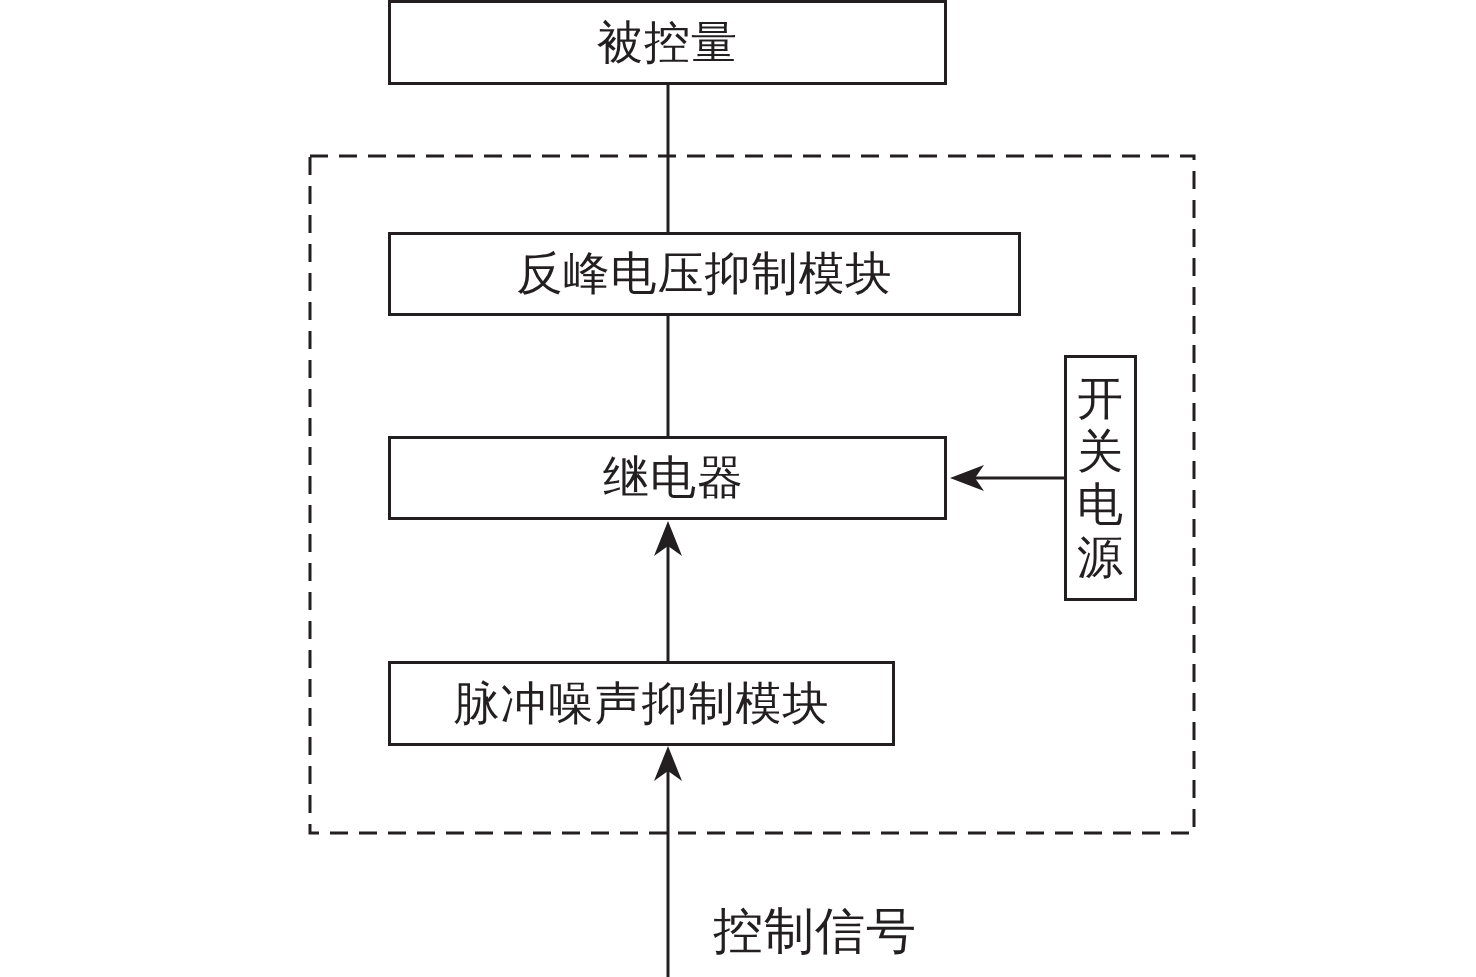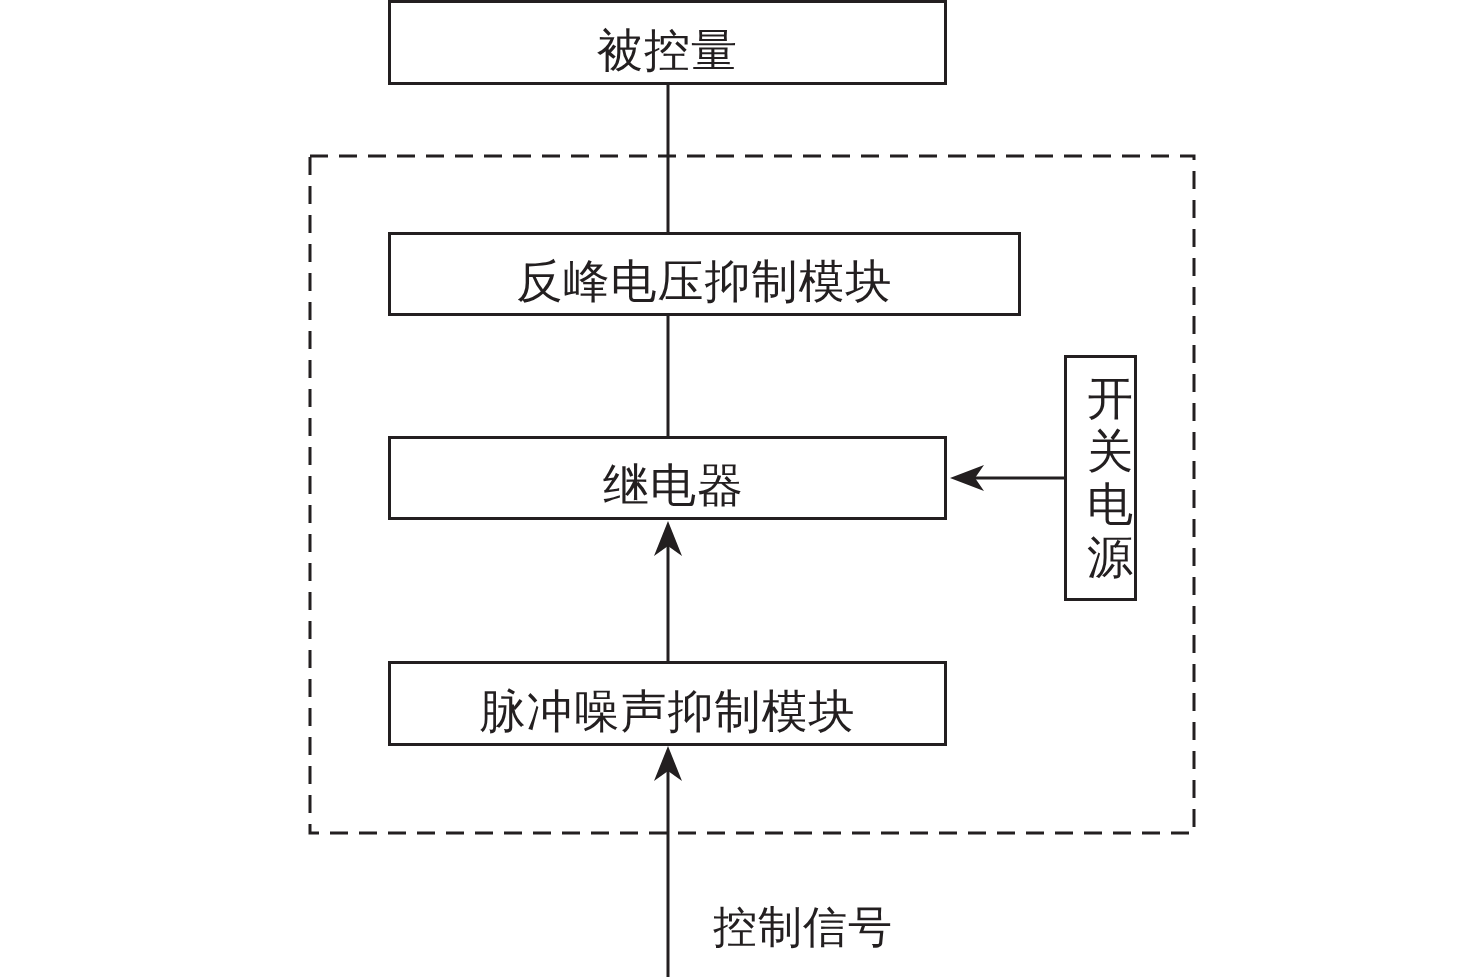--- a/index.html
+++ b/index.html
@@ -1,23 +1,23 @@
 <!DOCTYPE html>
 <html><head>
   <meta charset="utf-8">
   <style>
     html, body { margin: 0; padding: 0; background: #ffffff; }
     body { width: 1476px; height: 977px; position: relative; overflow: hidden;
            font-family: "DejaVu Serif", "Liberation Serif", serif; color: #231f20; }
     .box { position: absolute; box-sizing: border-box; border: 3px solid #231f20;
-           background: #fff; display: flex; align-items: flex-end; justify-content: center;
+           background: #fff; display: flex; align-items: center; justify-content: center;
            font-size: 46px; letter-spacing: 1px; }
     .vbox { flex-direction: column; font-size: 46px; line-height: 53px; }
     .vbox span { display: block; }
-    .label { position: absolute; font-size: 44px; letter-spacing: 1px; }
+    .label { position: absolute; font-size: 50px; letter-spacing: 1px; }
     svg.wires { position: absolute; left: 0; top: 0; }
   </style>
 </head>
 <body>
 
 <svg class="wires" width="1476" height="977">
 
   <rect x="310" y="156" width="884" height="677" fill="none" stroke="#231f20" stroke-width="3" stroke-dasharray="18,11"></rect>
 
   <line x1="668" y1="84" x2="668" y2="233" stroke="#231f20" stroke-width="3"></line>
@@ -39,21 +39,21 @@
 </div>
 
 <div class="box" style="left:388px; top:232px; width:633px; height:84px;">
   <span>反峰电压抑制模块</span>
 </div>
 
 <div class="box" style="left:388px; top:436px; width:559px; height:84px;padding-left:12px;">
   <span>继电器</span>
 </div>
 
-<div class="box" style="left:388px; top:661px; width:559px; height:85px;">
+<div class="box" style="left:388px; top:661px; width:507px; height:85px;">
   <span>脉冲噪声抑制模块</span>
 </div>
 
 <div class="box vbox" style="left:1064px; top:355px; width:73px; height:246px;">
   <span>开</span>
   <span>关</span>
   <span>电</span>
   <span>源</span>
 </div>
 

